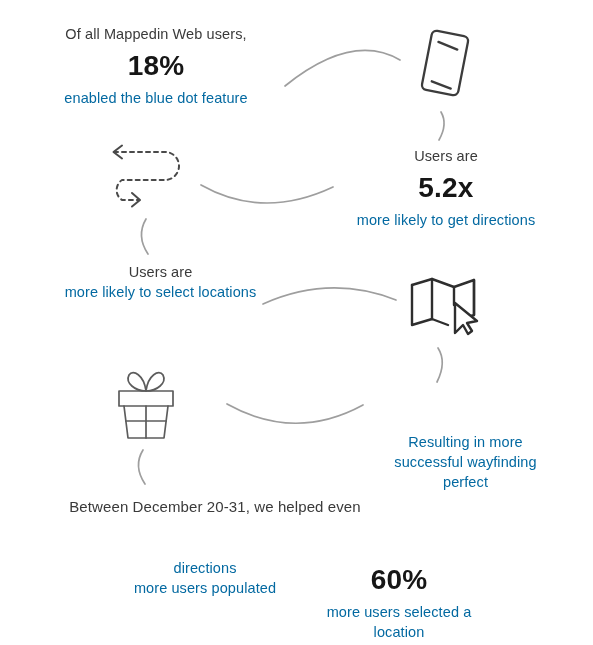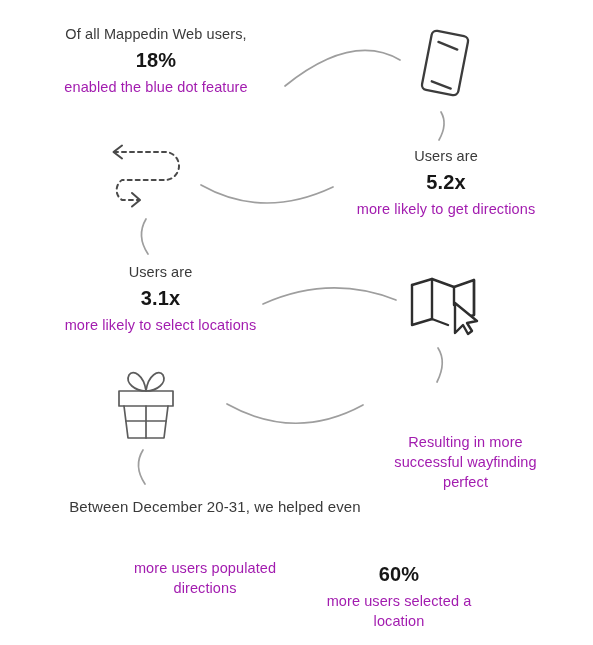--- a/index.html
+++ b/index.html
@@ -39,29 +39,29 @@
     position: absolute;
     text-align: center;
     line-height: 1.38;
   }
   .stat-lead {
     font-size: 14.5px;
     color: #3a3a3a;
     letter-spacing: 0.1px;
   }
   .stat-value {
-    font-size: 20px;
+    font-size: 28px;
     font-weight: bold;
     color: #161616;
     letter-spacing: 0.2px;
     margin: 3px 0 2px;
   }
   .stat-desc {
     font-size: 14.5px;
-    color: #a21caf;
+    color: #0369a1;
     letter-spacing: 0.1px;
   }
   .para-line {
     font-size: 15px;
     color: #3a3a3a;
     line-height: 1.5;
     letter-spacing: 0.1px;
   }
 
   
@@ -136,21 +136,20 @@
       <g stroke="#4a4a4a" stroke-width="2" stroke-linecap="round" stroke-linejoin="round">
         <path d="M11 16 H62 A14 14 0 0 1 62 44 H19 A12 12 0 0 0 19 64 H36" stroke-dasharray="4 4"></path>
         <path d="M19 9.5 L10.5 16 L19 22.5"></path>
         <path d="M29 57 L37 64 L29 70.5"></path>
       </g>
     </svg>
   </div>
 
   <div class="stat-block" id="block-locations">
     <div class="stat-lead">Users are</div>
-    <div class="stat-value">3.1x</div>
     <div class="stat-desc">more likely to select locations</div>
   </div>
 
   <div class="icon-box" id="icon-map">
     <svg viewBox="0 0 72 62" width="72" height="62" fill="none">
       <g stroke="#2e2e2e" stroke-width="2.4" stroke-linejoin="round" stroke-linecap="round">
         <path d="M4 10 L24 4 L46 12 L66 5 L66 40 L60 42"></path>
         <path d="M4 10 L4 50 L24 44 L40 50"></path>
         <path d="M24 4 L24 44"></path>
         <path d="M46 12 L46 30"></path>
@@ -177,22 +176,22 @@
         <path d="M20.8 56 L61.2 56"></path>
       </g>
     </svg>
   </div>
 
   <div class="stat-block" id="block-holiday">
     <div class="para-line">Between December 20-31, we helped even</div>
   </div>
 
   <div class="stat-block" id="block-populated">
+    <div class="stat-desc">directions</div>
     <div class="stat-desc">more users populated</div>
-    <div class="stat-desc">directions</div>
   </div>
 
   <div class="stat-block" id="block-selected">
     <div class="stat-value">60%</div>
     <div class="stat-desc">more users selected a</div>
     <div class="stat-desc">location</div>
   </div>
 
 </div>
 

